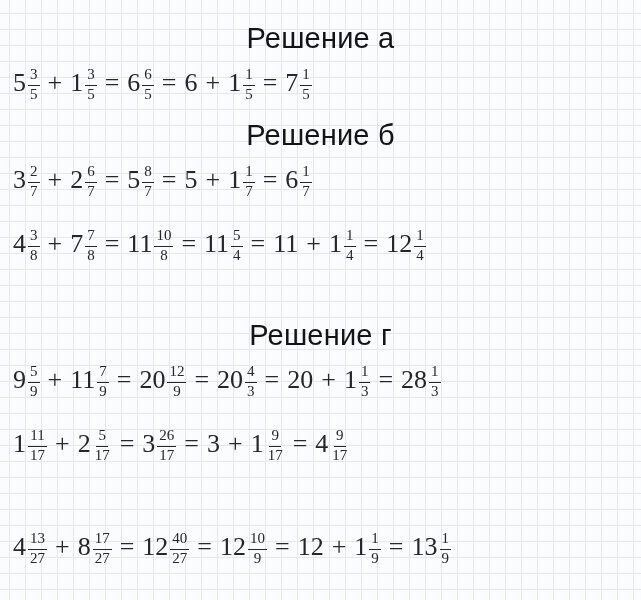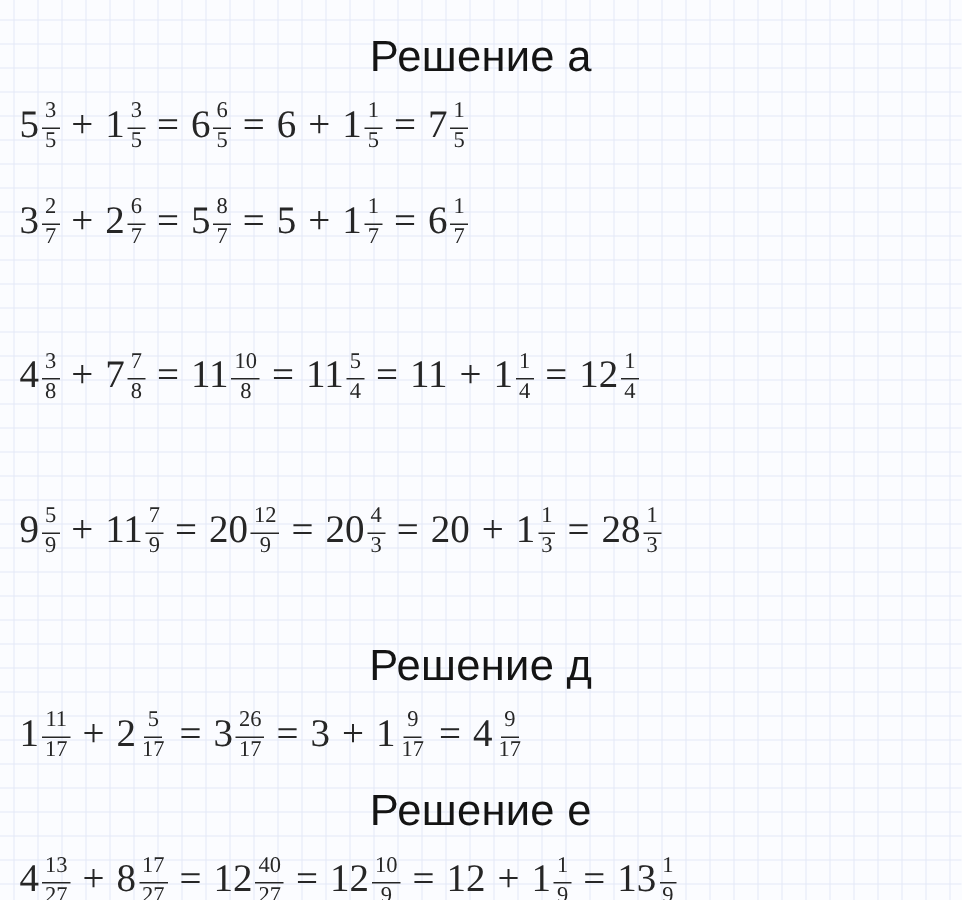--- a/index.html
+++ b/index.html
@@ -98,20 +98,21 @@
               <span class="den">5</span>
             </span></span><span class="op">=</span><span class="whole">6</span><span class="op">+</span><span class="mixed"><span class="whole">1</span><span class="frac">
               <span class="num">1</span>
               <span class="den">5</span>
             </span></span><span class="op">=</span><span class="mixed"><span class="whole">7</span><span class="frac">
               <span class="num">1</span>
               <span class="den">5</span>
             </span></span></div>
       </section>
       <section class="sec">
+        <h2 class="title">Решение б</h2>
         <div class="eq"><span class="mixed"><span class="whole">3</span><span class="frac">
               <span class="num">2</span>
               <span class="den">7</span>
             </span></span><span class="op">+</span><span class="mixed"><span class="whole">2</span><span class="frac">
               <span class="num">6</span>
               <span class="den">7</span>
             </span></span><span class="op">=</span><span class="mixed"><span class="whole">5</span><span class="frac">
               <span class="num">8</span>
               <span class="den">7</span>
             </span></span><span class="op">=</span><span class="whole">5</span><span class="op">+</span><span class="mixed"><span class="whole">1</span><span class="frac">
@@ -137,20 +138,21 @@
               <span class="den">4</span>
             </span></span><span class="op">=</span><span class="whole">11</span><span class="op">+</span><span class="mixed"><span class="whole">1</span><span class="frac">
               <span class="num">1</span>
               <span class="den">4</span>
             </span></span><span class="op">=</span><span class="mixed"><span class="whole">12</span><span class="frac">
               <span class="num">1</span>
               <span class="den">4</span>
             </span></span></div>
       </section>
       <section class="sec">
+        <h2 class="title">Решение г</h2>
         <div class="eq"><span class="mixed"><span class="whole">9</span><span class="frac">
               <span class="num">5</span>
               <span class="den">9</span>
             </span></span><span class="op">+</span><span class="mixed"><span class="whole">11</span><span class="frac">
               <span class="num">7</span>
               <span class="den">9</span>
             </span></span><span class="op">=</span><span class="mixed"><span class="whole">20</span><span class="frac">
               <span class="num">12</span>
               <span class="den">9</span>
             </span></span><span class="op">=</span><span class="mixed"><span class="whole">20</span><span class="frac">
@@ -158,40 +160,38 @@
               <span class="den">3</span>
             </span></span><span class="op">=</span><span class="whole">20</span><span class="op">+</span><span class="mixed"><span class="whole">1</span><span class="frac">
               <span class="num">1</span>
               <span class="den">3</span>
             </span></span><span class="op">=</span><span class="mixed"><span class="whole">28</span><span class="frac">
               <span class="num">1</span>
               <span class="den">3</span>
             </span></span></div>
       </section>
       <section class="sec">
-        <h2 class="title">Решение д</h2>
         <div class="eq"><span class="mixed"><span class="whole">1</span><span class="frac">
               <span class="num">11</span>
               <span class="den">17</span>
             </span></span><span class="op">+</span><span class="mixed"><span class="whole">2</span><span class="frac">
               <span class="num">5</span>
               <span class="den">17</span>
             </span></span><span class="op">=</span><span class="mixed"><span class="whole">3</span><span class="frac">
               <span class="num">26</span>
               <span class="den">17</span>
             </span></span><span class="op">=</span><span class="whole">3</span><span class="op">+</span><span class="mixed"><span class="whole">1</span><span class="frac">
               <span class="num">9</span>
               <span class="den">17</span>
             </span></span><span class="op">=</span><span class="mixed"><span class="whole">4</span><span class="frac">
               <span class="num">9</span>
               <span class="den">17</span>
             </span></span></div>
       </section>
       <section class="sec">
-        <h2 class="title">Решение е</h2>
         <div class="eq"><span class="mixed"><span class="whole">4</span><span class="frac">
               <span class="num">13</span>
               <span class="den">27</span>
             </span></span><span class="op">+</span><span class="mixed"><span class="whole">8</span><span class="frac">
               <span class="num">17</span>
               <span class="den">27</span>
             </span></span><span class="op">=</span><span class="mixed"><span class="whole">12</span><span class="frac">
               <span class="num">40</span>
               <span class="den">27</span>
             </span></span><span class="op">=</span><span class="mixed"><span class="whole">12</span><span class="frac">

